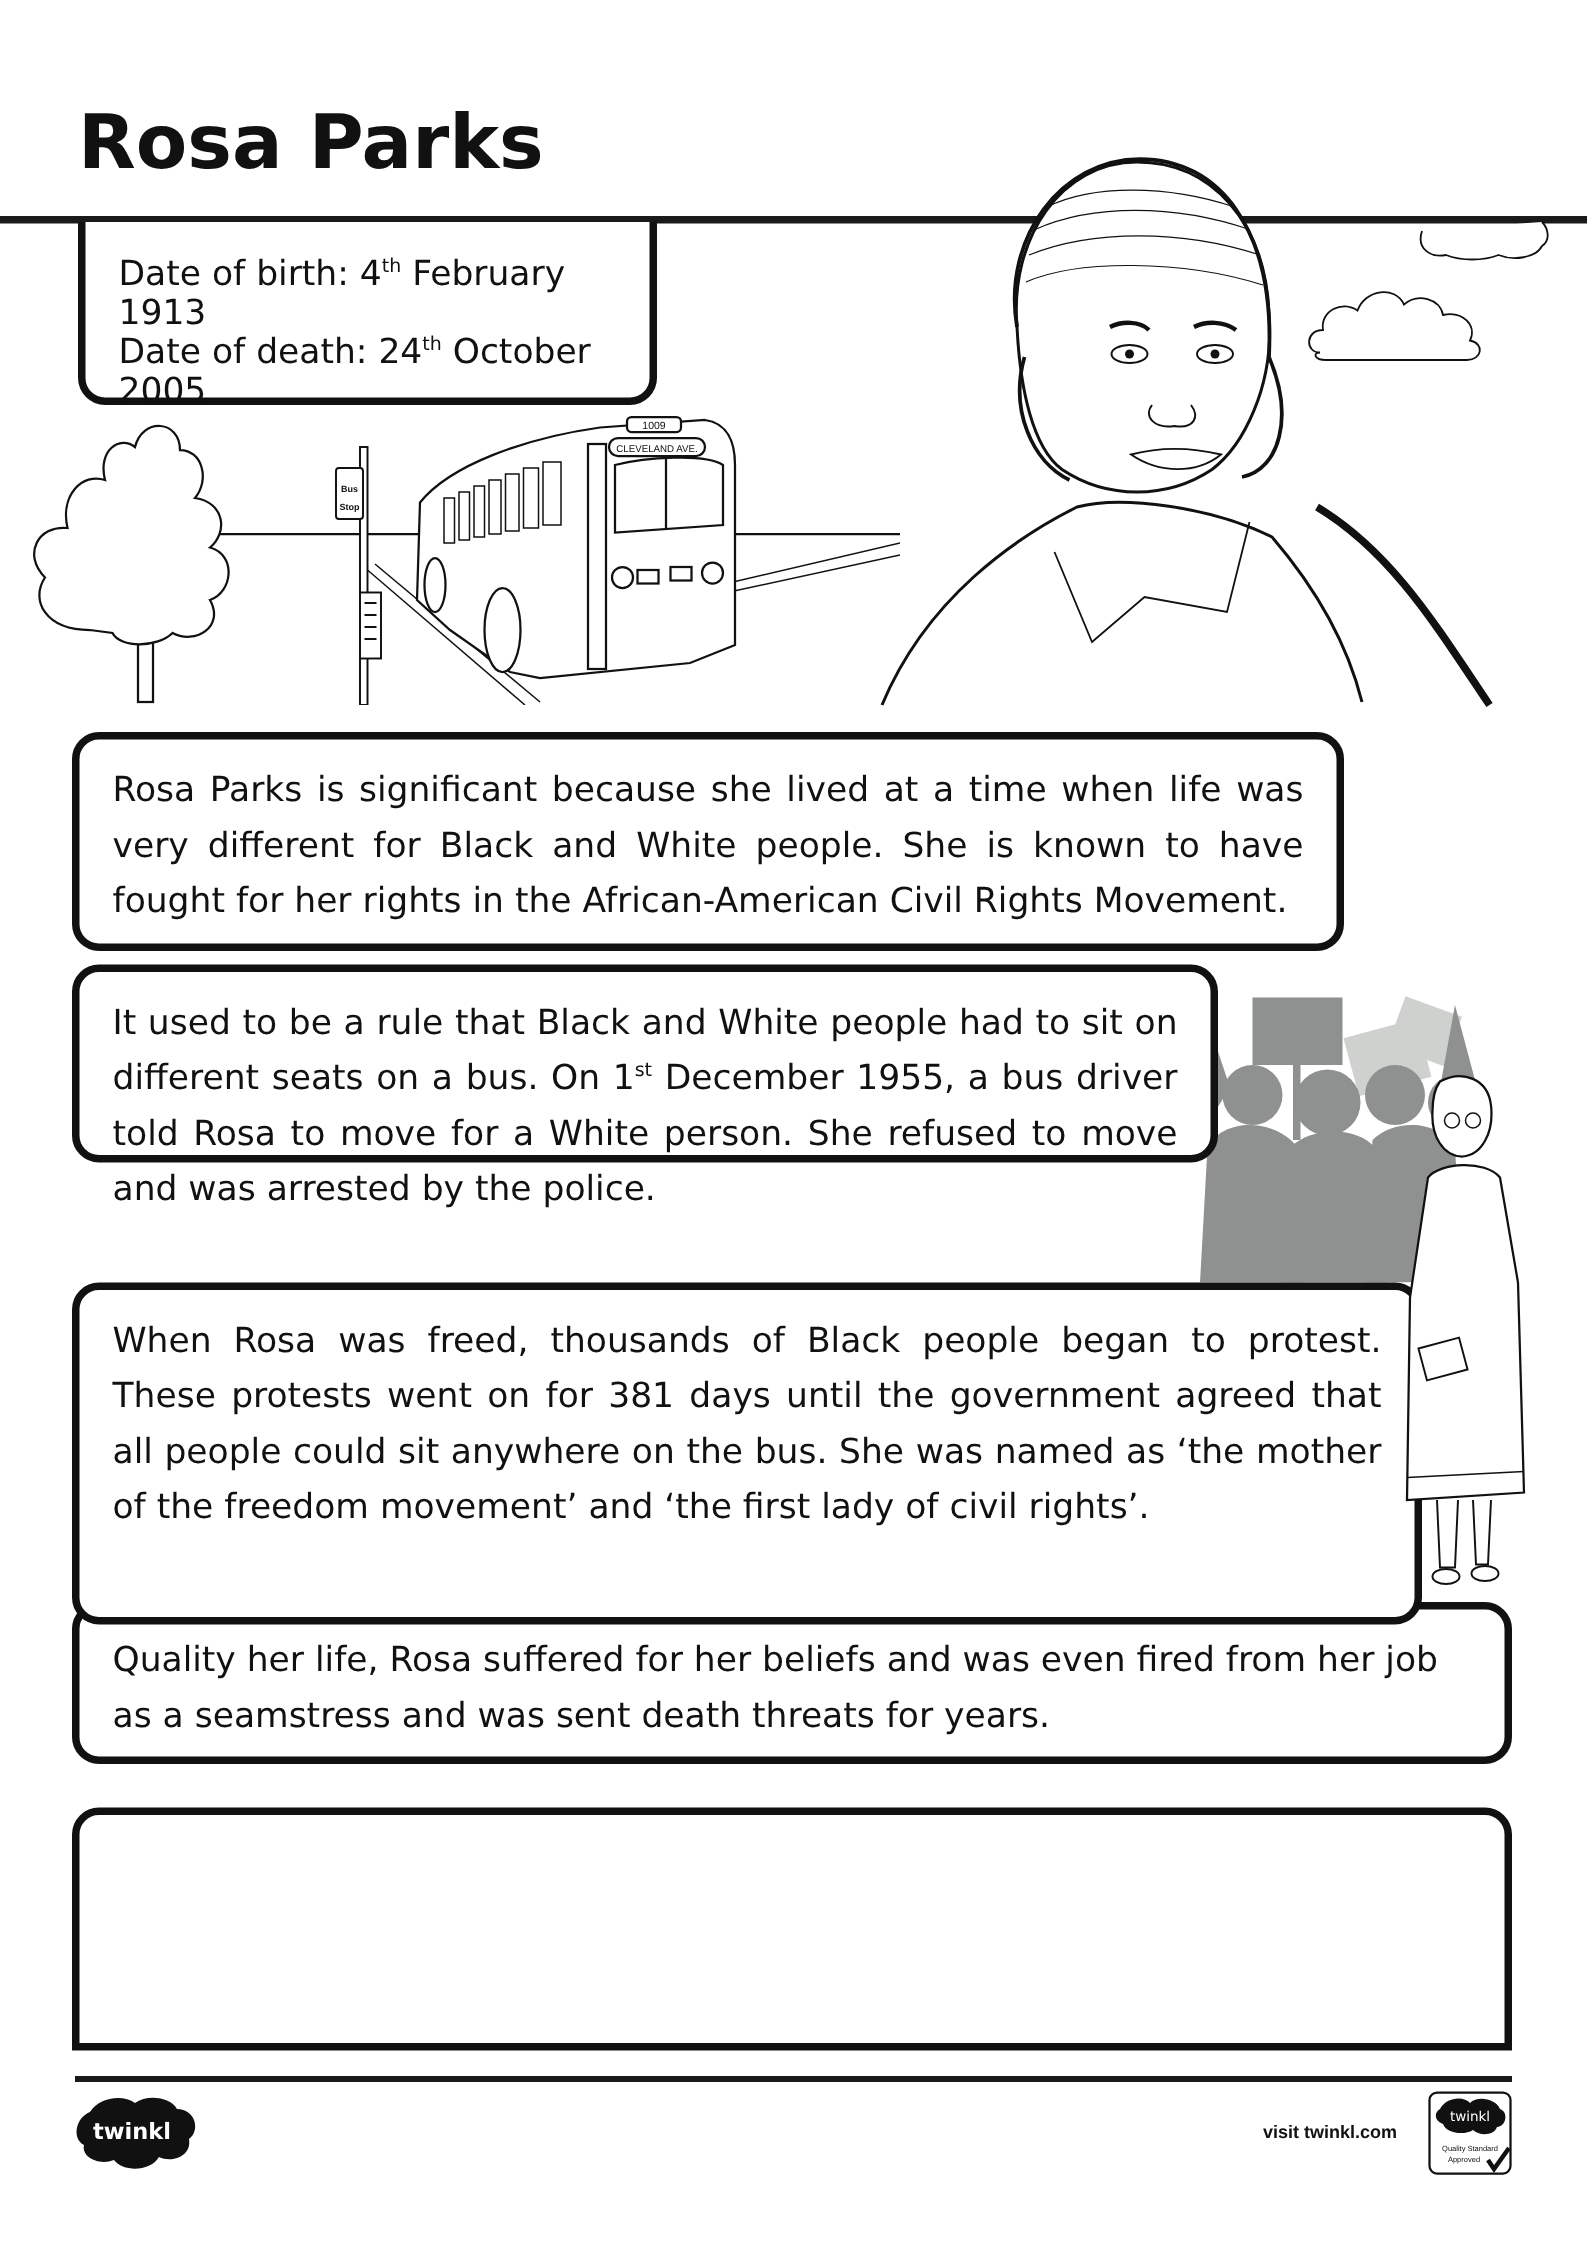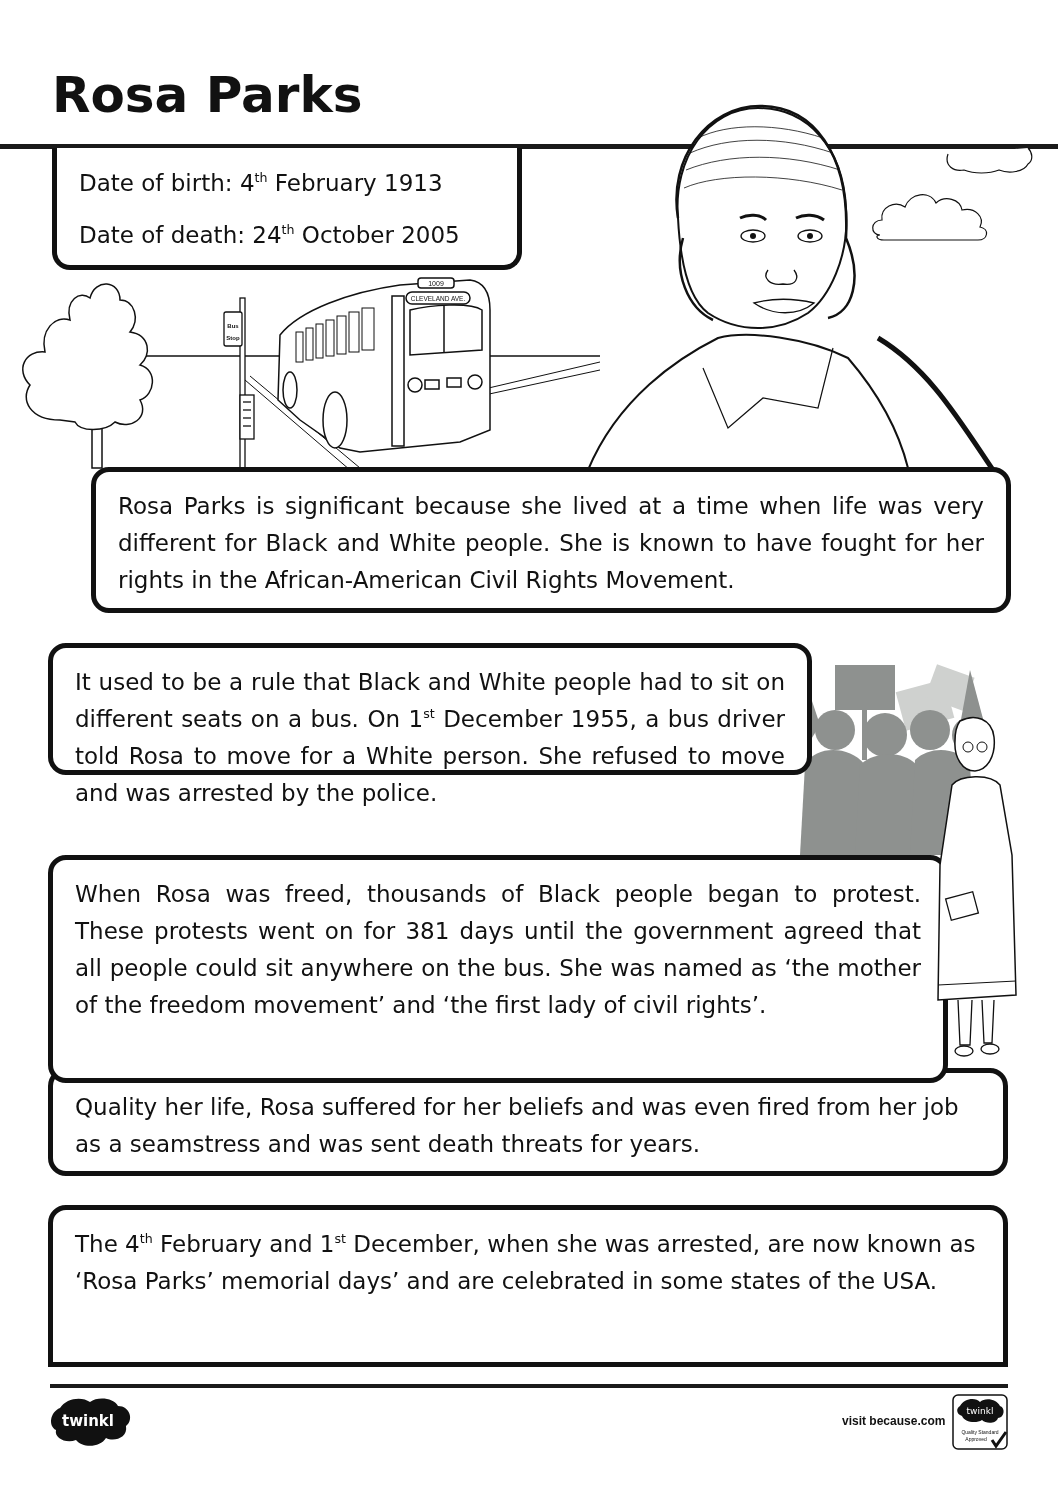--- a/index.html
+++ b/index.html
@@ -2,28 +2,28 @@
 <html><head>
 <meta charset="utf-8">
 <style>
   html, body { margin: 0; padding: 0; background: #ffffff; }
   body { width: 1058px; height: 1497px; position: relative; overflow: hidden;
          font-family: "DejaVu Sans", sans-serif; color: #111; }
   .abs { position: absolute; }
   .title { left: 52px; top: 66px; font-size: 50px; font-weight: bold; letter-spacing: 0px; margin: 0; }
   .rule { background: #1a1a1a; }
   .box { border: 5px solid #111; border-radius: 18px; background: #fff; box-sizing: border-box; }
-  .dates { left: 52px; top: 148px; width: 470px; height: 122px; border-top: none; border-radius: 0 0 18px 18px; }
+  .dates { left: 52px; top: 148px; width: 386px; height: 122px; border-top: none; border-radius: 0 0 18px 18px; }
   .dates .line { position: absolute; left: 22px; font-size: 23px; }
   .dates .l1 { top: 22px; }
   .dates .l2 { top: 74px; }
   sup { font-size: 0.55em; vertical-align: super; line-height: 0; }
   .para { font-size: 23px; line-height: 37px; padding: 16px 22px; }
   .justify { text-align: justify; text-align-last: left; }
-  .p1 { left: 48px; top: 467px; width: 920px; height: 146px; margin-left: 43px; }
+  .p1 { left: 48px; top: 488px; width: 848px; height: 146px; }
   .p2 { left: 48px; top: 643px; width: 764px; height: 132px; }
   .p3 { left: 48px; top: 855px; width: 900px; height: 228px; z-index: 1; }
   .p4 { left: 48px; top: 1068px; width: 960px; height: 108px; }
   .p5 { left: 48px; top: 1205px; width: 960px; height: 162px; border-bottom-left-radius: 0; border-bottom-right-radius: 0; }
   .p5 .head { font-weight: bold; font-size: 23px; margin-bottom: 18px; }
   .footer-rule { left: 50px; top: 1384px; width: 958px; height: 4px; }
   .logo { left: 48px; top: 1394px; width: 86px; height: 56px; }
   .visit { left: 842px; top: 1414px; font-size: 12px; font-weight: bold; font-family: "Liberation Sans", sans-serif; }
   .badge { left: 952px; top: 1394px; width: 56px; height: 56px; }
 </style>
@@ -159,33 +159,32 @@
   <line x1="8" y1="270" x2="86" y2="266" stroke="#111" stroke-width="1"></line>
   <rect x="18" y="180" width="28" height="22" transform="rotate(-15 32 191)" fill="#fff" stroke="#111" stroke-width="1.3"></rect>
   <path d="M28,285 L30,330 L40,330 L42,285 M52,285 L54,328 L62,328 L64,285" fill="#fff" stroke="#111" stroke-width="1.3"></path>
   <ellipse cx="34" cy="336" rx="9" ry="5" fill="#fff" stroke="#111" stroke-width="1.3"></ellipse>
   <ellipse cx="60" cy="334" rx="9" ry="5" fill="#fff" stroke="#111" stroke-width="1.3"></ellipse>
 </svg>
 
 <div class="abs box p4 para">Quality her life, Rosa suffered for her beliefs and was even fired from her job as a seamstress and was sent death threats for years.</div>
 
 <div class="abs box p5 para">
-  <div><span>The 4</span><sup>th</sup><span> February and 1</span><sup>st</sup><span> December, when she was arrested, are now known as ‘Rosa Parks’ memorial days’ and are celebrated in some states of the USA.</span></div>
 </div>
 
 <div class="abs rule footer-rule"></div>
 
 <div class="abs logo">
   <svg width="86" height="56" viewBox="0 0 86 56">
     <path d="M12,14 C18,4 34,2 42,8 C50,2 66,4 70,12 C82,12 86,26 78,32 C80,44 66,48 58,44 C52,54 34,54 28,46 C18,50 6,44 8,36 C0,32 2,18 12,14 Z" fill="#111"></path>
     <text x="40" y="32" font-size="15" font-weight="bold" text-anchor="middle" fill="#fff" font-family="DejaVu Sans, sans-serif">twinkl</text>
   </svg>
 </div>
 
-<a class="abs visit">visit because.com</a>
+<a class="abs visit">visit twinkl.com</a>
 
 <div class="abs badge">
   <svg width="56" height="56" viewBox="0 0 56 56">
     <rect x="1" y="1" width="54" height="54" rx="5" fill="#fff" stroke="#111" stroke-width="1.5"></rect>
     <path d="M8,12 C12,4 24,3 28,8 C33,3 45,5 48,12 C54,14 52,24 46,24 C44,30 34,30 30,26 C24,30 12,28 10,22 C4,20 4,14 8,12 Z" fill="#111"></path>
     <text x="28" y="20" font-size="9" text-anchor="middle" fill="#fff" font-family="DejaVu Sans, sans-serif">twinkl</text>
     <text x="28" y="40" font-size="5" text-anchor="middle" fill="#111" font-family="Liberation Sans, sans-serif">Quality Standard</text>
     <text x="24" y="47" font-size="5" text-anchor="middle" fill="#111" font-family="Liberation Sans, sans-serif">Approved</text>
     <path d="M40,46 L44,52 L54,38" fill="none" stroke="#111" stroke-width="3"></path>
   </svg>

